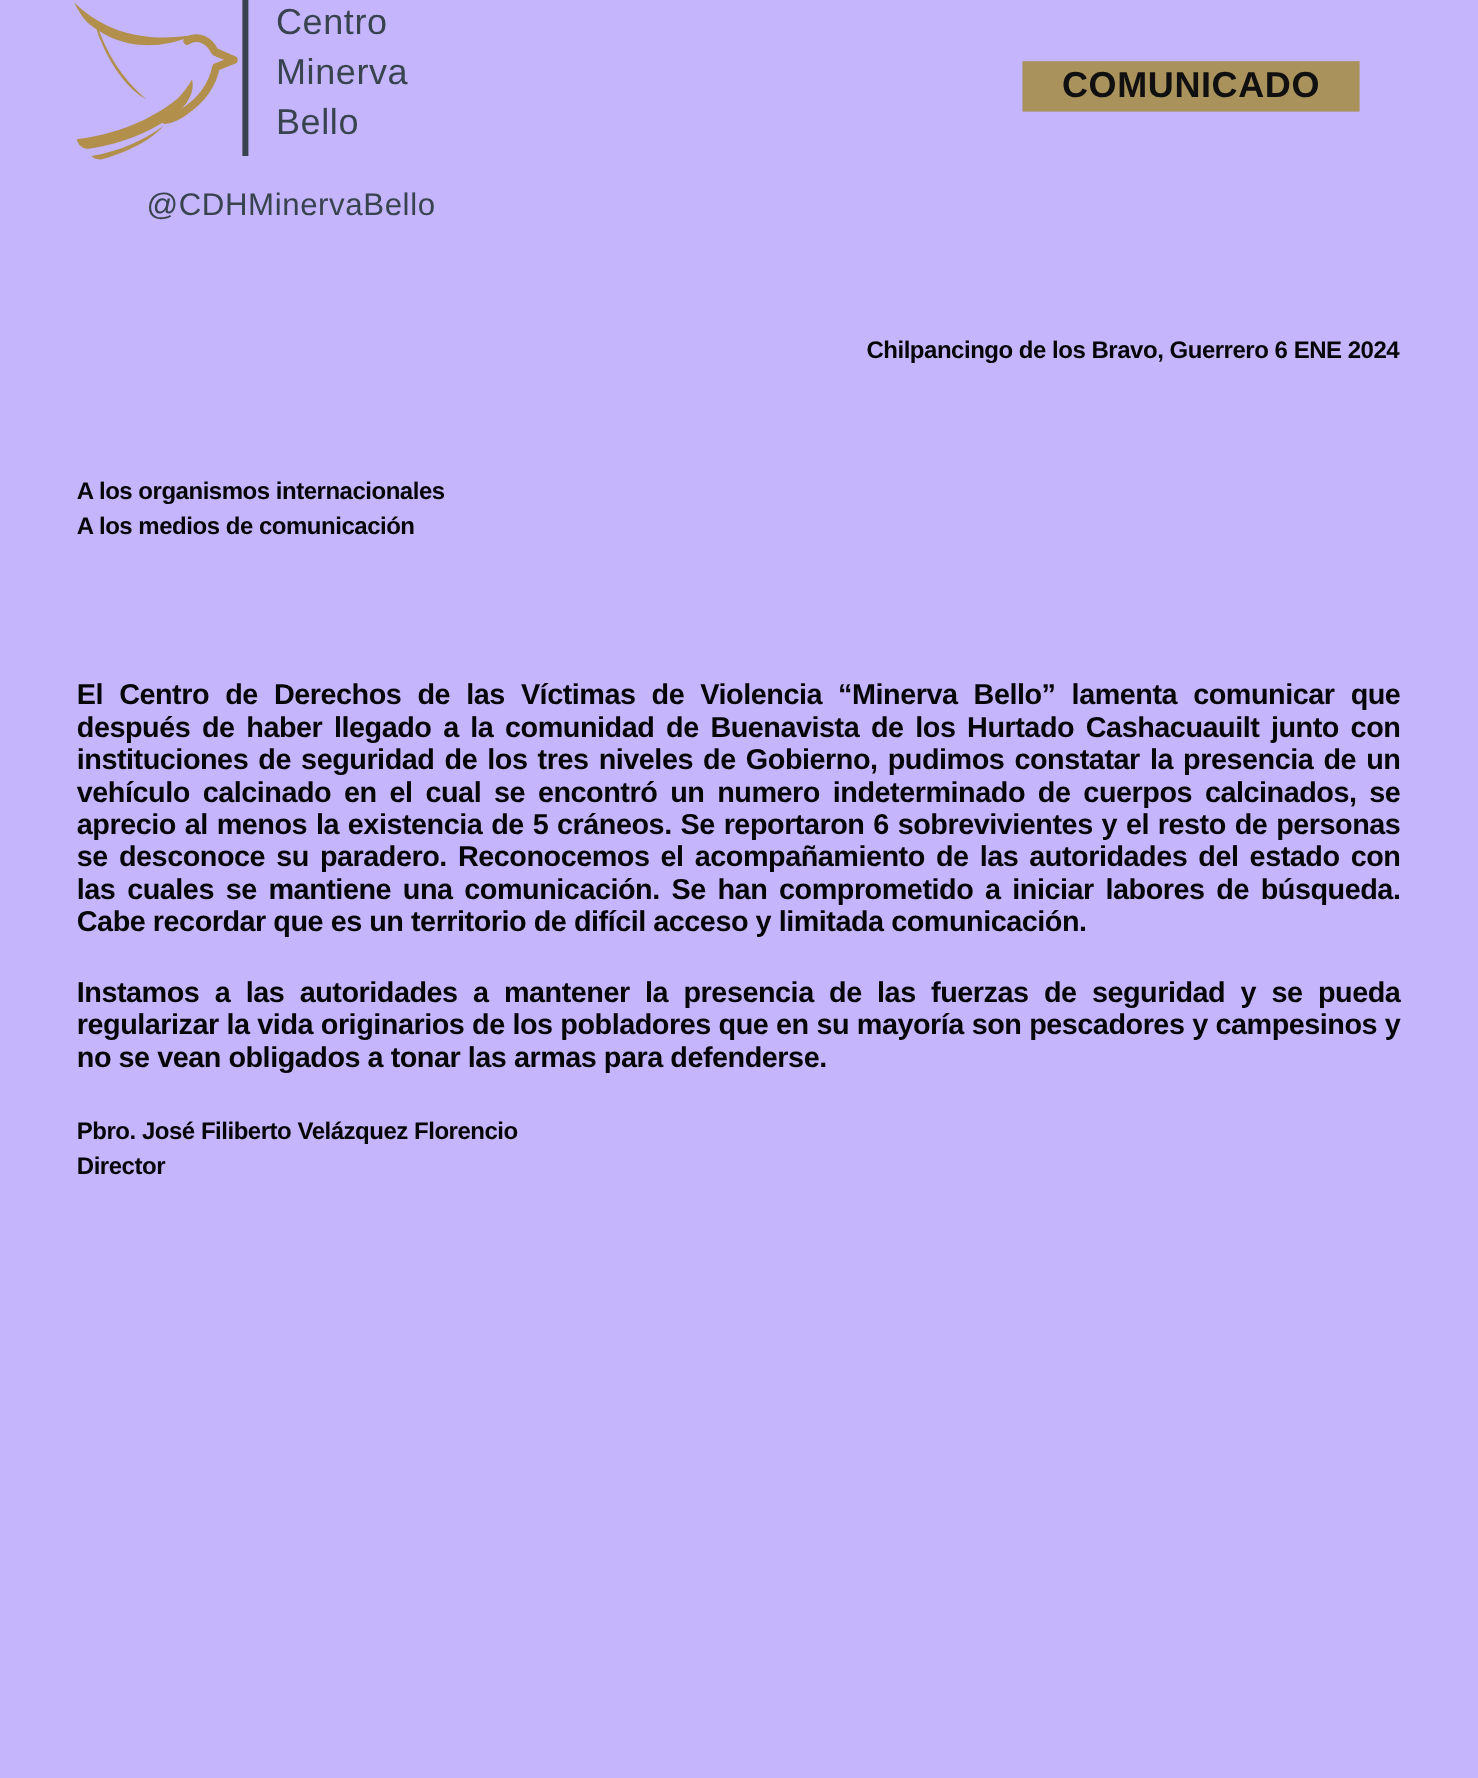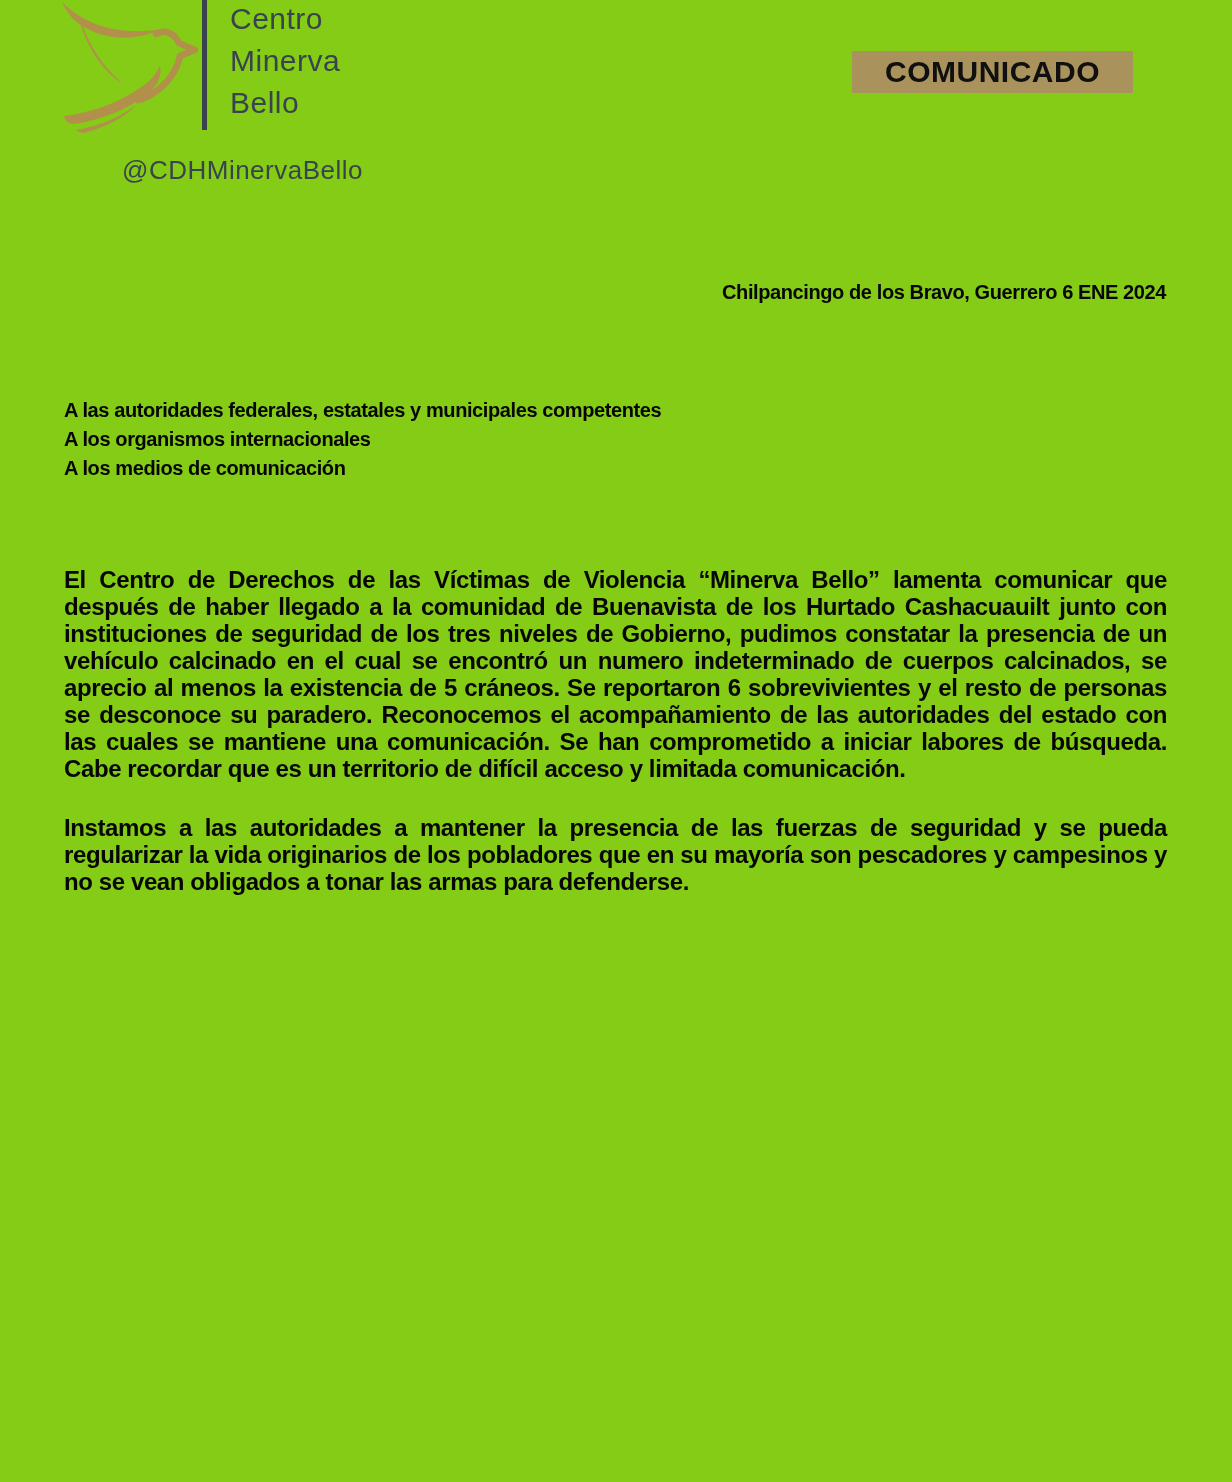--- a/index.html
+++ b/index.html
@@ -5,21 +5,21 @@
   * { margin:0; padding:0; box-sizing:border-box; }
   html,body { width:1232px; }
   body {
     font-family:"Liberation Sans", sans-serif;
     background:#c6d7d3;
   }
   .page {
     position:relative;
     width:1232px;
     height:1482px;
-    background:#84cc16;
+    background:#c4b5fd;
     overflow:hidden;
   }
   .abs { position:absolute; }
 
   
   .logo-wrap { left:58px; top:0; width:360px; height:200px; }
   .dove-svg { position:absolute; left:0; top:2px; }
   .logo-divider {
     position:absolute; left:144px; top:0;
     width:5px; height:130px;
@@ -90,23 +90,26 @@
 Minerva
 Bello</div>
     <div class="handle">@CDHMinervaBello</div>
   </div>
 
   <div class="abs banner">COMUNICADO</div>
 
   <div class="abs bold-txt dateline">Chilpancingo de los Bravo, Guerrero 6 ENE 2024</div>
 
   <div class="abs bold-txt addressees">
-    <div>A las autoridades federales, estatales y municipales competentes</div>
     <div>A los organismos internacionales</div>
     <div>A los medios de comunicación</div>
   </div>
 
   <div class="abs bold-txt para para-1">El Centro de Derechos de las Víctimas de Violencia “Minerva Bello” lamenta comunicar que después de haber llegado a la comunidad de Buenavista de los Hurtado Cashacuauilt junto con instituciones de seguridad de los tres niveles de Gobierno, pudimos constatar la presencia de un vehículo calcinado en el cual se encontró un numero indeterminado de cuerpos calcinados, se aprecio al menos la existencia de 5 cráneos. Se reportaron 6 sobrevivientes y el resto de personas se desconoce su paradero. Reconocemos el acompañamiento de las autoridades del estado con las cuales se mantiene una comunicación. Se han comprometido a iniciar labores de búsqueda. Cabe recordar que es un territorio de difícil acceso y limitada comunicación.</div>
 
   <div class="abs bold-txt para para-2">Instamos a las autoridades a mantener la presencia de las fuerzas de seguridad y se pueda regularizar la vida originarios de los pobladores que en su mayoría son pescadores y campesinos y no se vean obligados a tonar las armas para defenderse.</div>
 
+  <div class="abs bold-txt signature">
+    <div>Pbro. José Filiberto Velázquez Florencio</div>
+    <div>Director</div>
+  </div>
 
 </div>
 
 </body></html>

